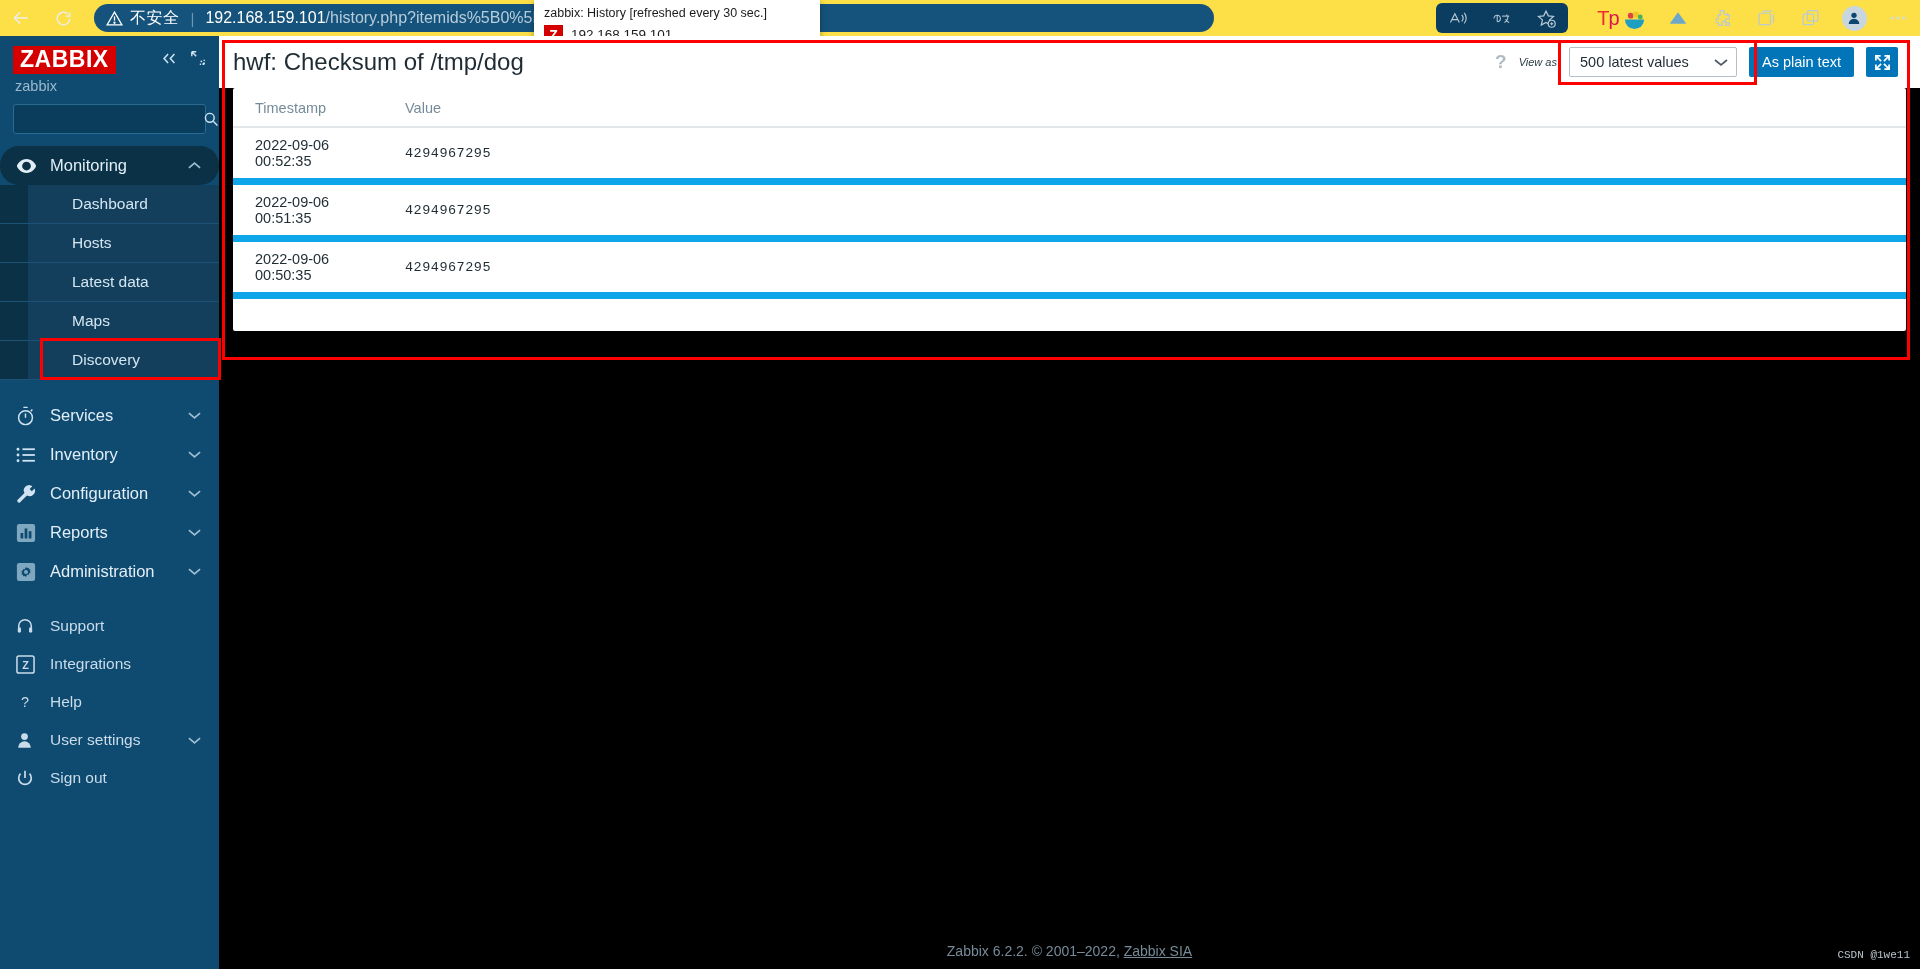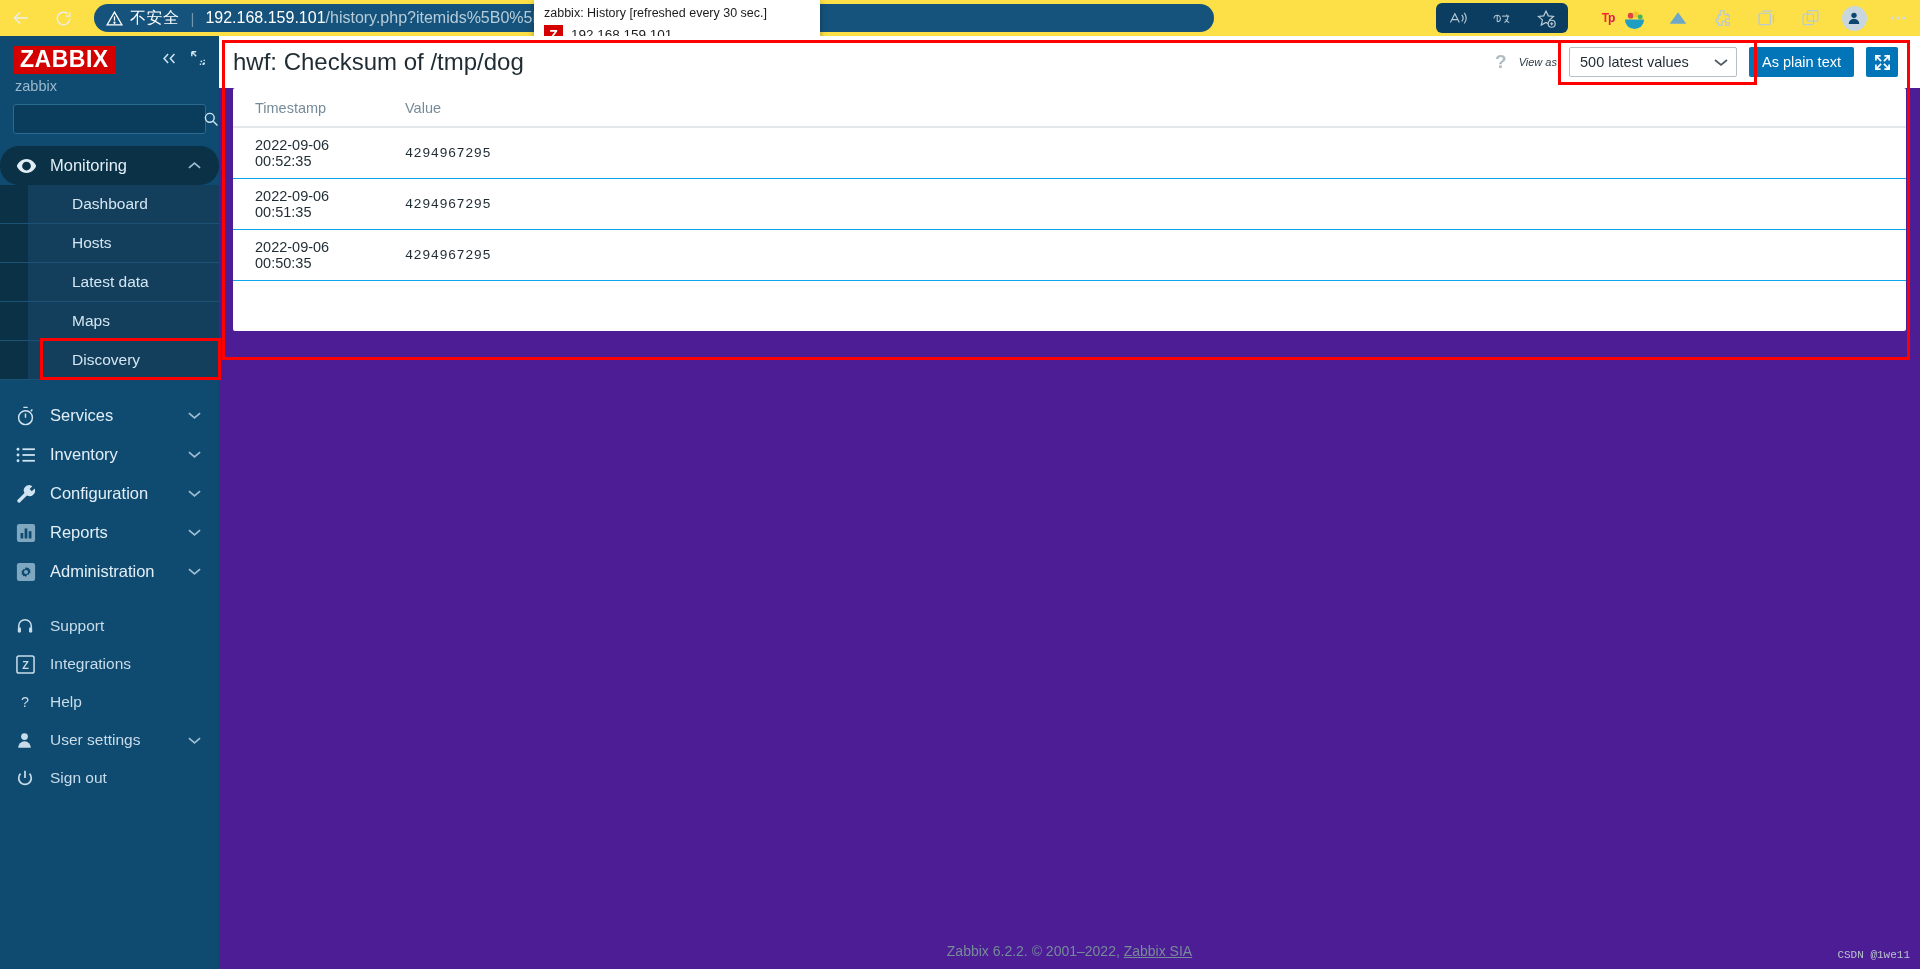--- a/index.html
+++ b/index.html
@@ -36,21 +36,21 @@
   .url-host { color: #ffffff; }
   .url-path { color: #b8cdda; }
 
   .chrome-right { margin-left: auto; display: flex; align-items: center; height: 36px; }
   .chrome-icon {
     width: 44px; height: 30px;
     display: flex; align-items: center; justify-content: center;
     color: #cfdce5;
   }
   .icon-grp { display: flex; align-items: center; background: #0a3d5f; border-radius: 6px; height: 30px; }
-  .tp-ext { font-weight: bold; font-size: 12px; color: #f02b2b; letter-spacing: -1px; margin-left: 36px; }
+  .tp-ext { font-weight: normal; font-size: 20px; color: #f02b2b; letter-spacing: -1px; margin-left: 36px; }
   .tp-ext .p { color: #e0144c; }
   .avatar-circle {
     width: 25px; height: 25px; border-radius: 50%;
     background: #c8d6e0; display: flex; align-items: center; justify-content: center;
     color: #0d476f;
   }
 
   
   .tooltip {
     position: absolute; left: 534px; top: 0px; width: 286px; height: 52px;
@@ -107,21 +107,21 @@
     border-bottom: 1px solid #1d5277; position: relative;
   }
   .sb-sub-strip { position: absolute; left: 0; top: 0; width: 28px; height: 100%; background: #0a3146; }
   .sb-gap { height: 16px; }
   .sb-item.small { font-size: 15.5px; height: 38px; color: #c9dcea; }
   .chev { margin-left: auto; margin-right: 18px; color: #9cbdd3; display: flex; }
 
   
   .main {
     position: absolute; left: 219px; top: 36px;
-    width: 1701px; height: 933px; background: #4c1d95;
+    width: 1701px; height: 933px; background: #000000;
   }
   .content-header {
     height: 52px; background: #ffffff;
     display: flex; align-items: center;
     padding: 0 22px 0 14px;
   }
   .page-title { font-size: 24px; color: #1f2c33; font-weight: normal; }
   .header-right { margin-left: auto; display: flex; align-items: center; gap: 12px; }
   .help-q { color: #b0bcc4; font-size: 19px; font-weight: bold; }
   .view-as-lbl { font-size: 11px; color: #2b3b45; font-style: italic; }
@@ -147,21 +147,21 @@
     height: 243px;
   }
   table.history { width: 100%; border-collapse: collapse; padding-left: 16px; }
   table.history th {
     text-align: left; font-weight: normal; font-size: 14.5px; color: #768b99;
     padding: 12px 10px 10px 22px; border-bottom: 2px solid #e3e7ea;
   }
   table.history th.col-ts { width: 150px; }
   table.history td {
     font-size: 14.5px; color: #1f2c33;
-    padding: 9px 10px 9px 22px; border-bottom: 1px solid #0ea5e9;
+    padding: 9px 10px 9px 22px; border-bottom: 7px solid #0ea5e9;
   }
   table.history td.val { font-family: "Liberation Mono", monospace; font-size: 13.5px; letter-spacing: .5px; }
 
   .footer {
     position: absolute; left: 0; bottom: 10px; width: 100%;
     text-align: center; font-size: 14px; color: #768b99;
   }
   .footer a { color: #768b99; text-decoration: underline; }
   .watermark {
     position: absolute; right: 10px; bottom: 8px;

